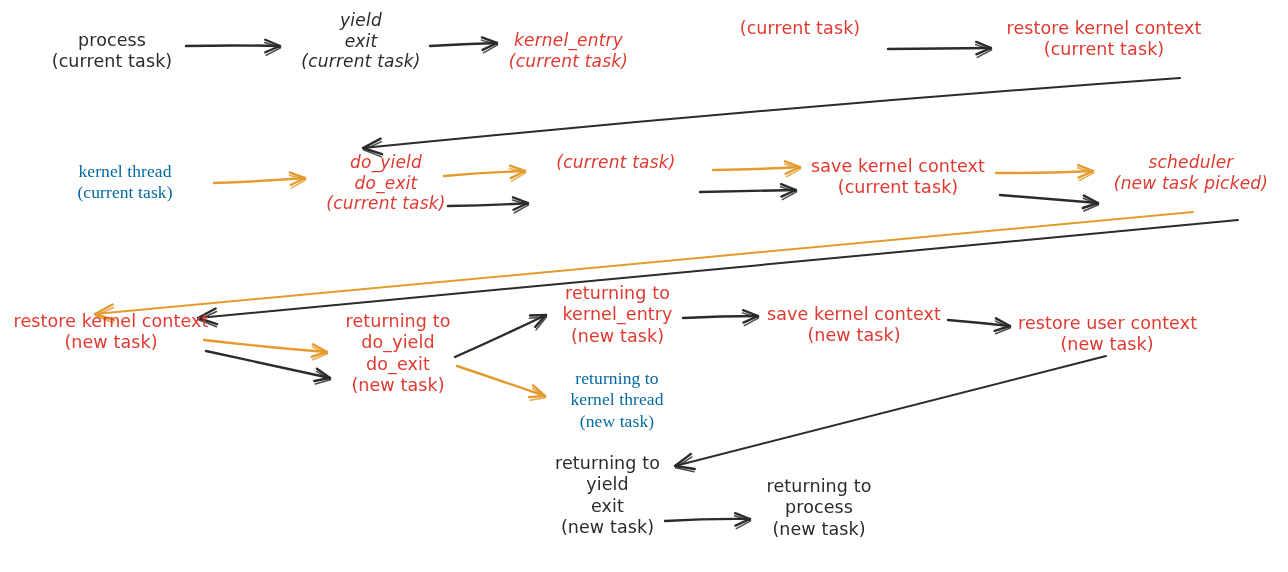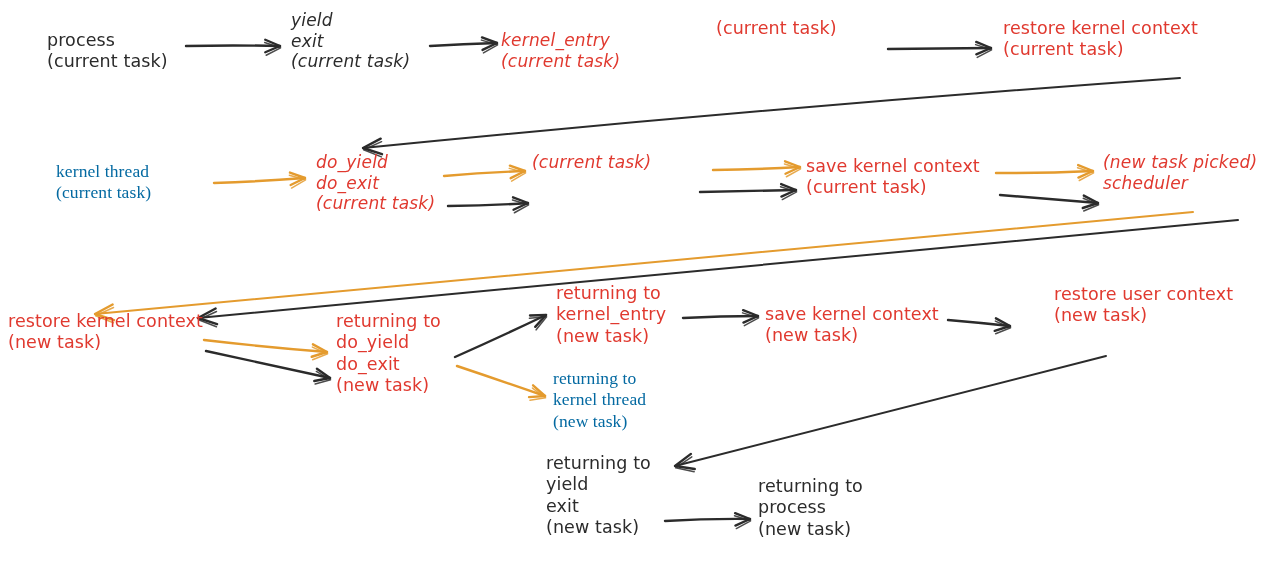--- a/index.html
+++ b/index.html
@@ -16,20 +16,21 @@
     overflow:hidden;
   }
   #arrow-layer{
     position:absolute;
     left:0;top:0;
     width:1288px;height:572px;
     pointer-events:none;
   }
   .node{
     position:absolute;
+    text-align:center;
     line-height:1.22;
     white-space:nowrap;
     font-size:17.5px;
     letter-spacing:.1px;
   }
   
   .f-hand{
     font-family:"DejaVu Sans","Liberation Sans",sans-serif;
     font-size:17px;
     font-style:italic;
@@ -190,22 +191,22 @@
         <span class="line">(current task)</span>
       </div>
       <div class="node f-hand c-red" style="left: 532px; top: 152px; width: 168px;">
         <span class="line">(current task)</span>
       </div>
       <div class="node f-sans c-red" style="left: 806px; top: 156px; width: 184px;">
         <span class="line">save kernel context</span>
         <span class="line">(current task)</span>
       </div>
       <div class="node f-hand c-red" style="left: 1103px; top: 152px; width: 176px;">
+        <span class="line">scheduler</span>
         <span class="line">(new task picked)</span>
-        <span class="line">scheduler</span>
       </div>
       <div class="node f-sans c-red" style="left: 8px; top: 311px; width: 206px;">
         <span class="line">restore kernel context</span>
         <span class="line">(new task)</span>
       </div>
       <div class="node f-sans c-red" style="left: 336px; top: 311px; width: 124px;">
         <span class="line">returning to</span>
         <span class="line">do_yield</span>
         <span class="line">do_exit</span>
         <span class="line">(new task)</span>
@@ -217,21 +218,21 @@
       </div>
       <div class="node f-sans c-orange" style="left: 553px; top: 368px; width: 128px;">
         <span class="line">returning to</span>
         <span class="line">kernel thread</span>
         <span class="line">(new task)</span>
       </div>
       <div class="node f-sans c-red" style="left: 765px; top: 304px; width: 178px;">
         <span class="line">save kernel context</span>
         <span class="line">(new task)</span>
       </div>
-      <div class="node f-sans c-red" style="left: 1018px; top: 284px; width: 178px; margin-left: 36px;">
+      <div class="node f-sans c-red" style="left: 1018px; top: 313px; width: 178px;">
         <span class="line">restore user context</span>
         <span class="line">(new task)</span>
       </div>
       <div class="node f-sans c-black" style="left: 546px; top: 453px; width: 123px;">
         <span class="line">returning to</span>
         <span class="line">yield</span>
         <span class="line">exit</span>
         <span class="line">(new task)</span>
       </div>
       <div class="node f-sans c-black" style="left: 758px; top: 476px; width: 122px;">

